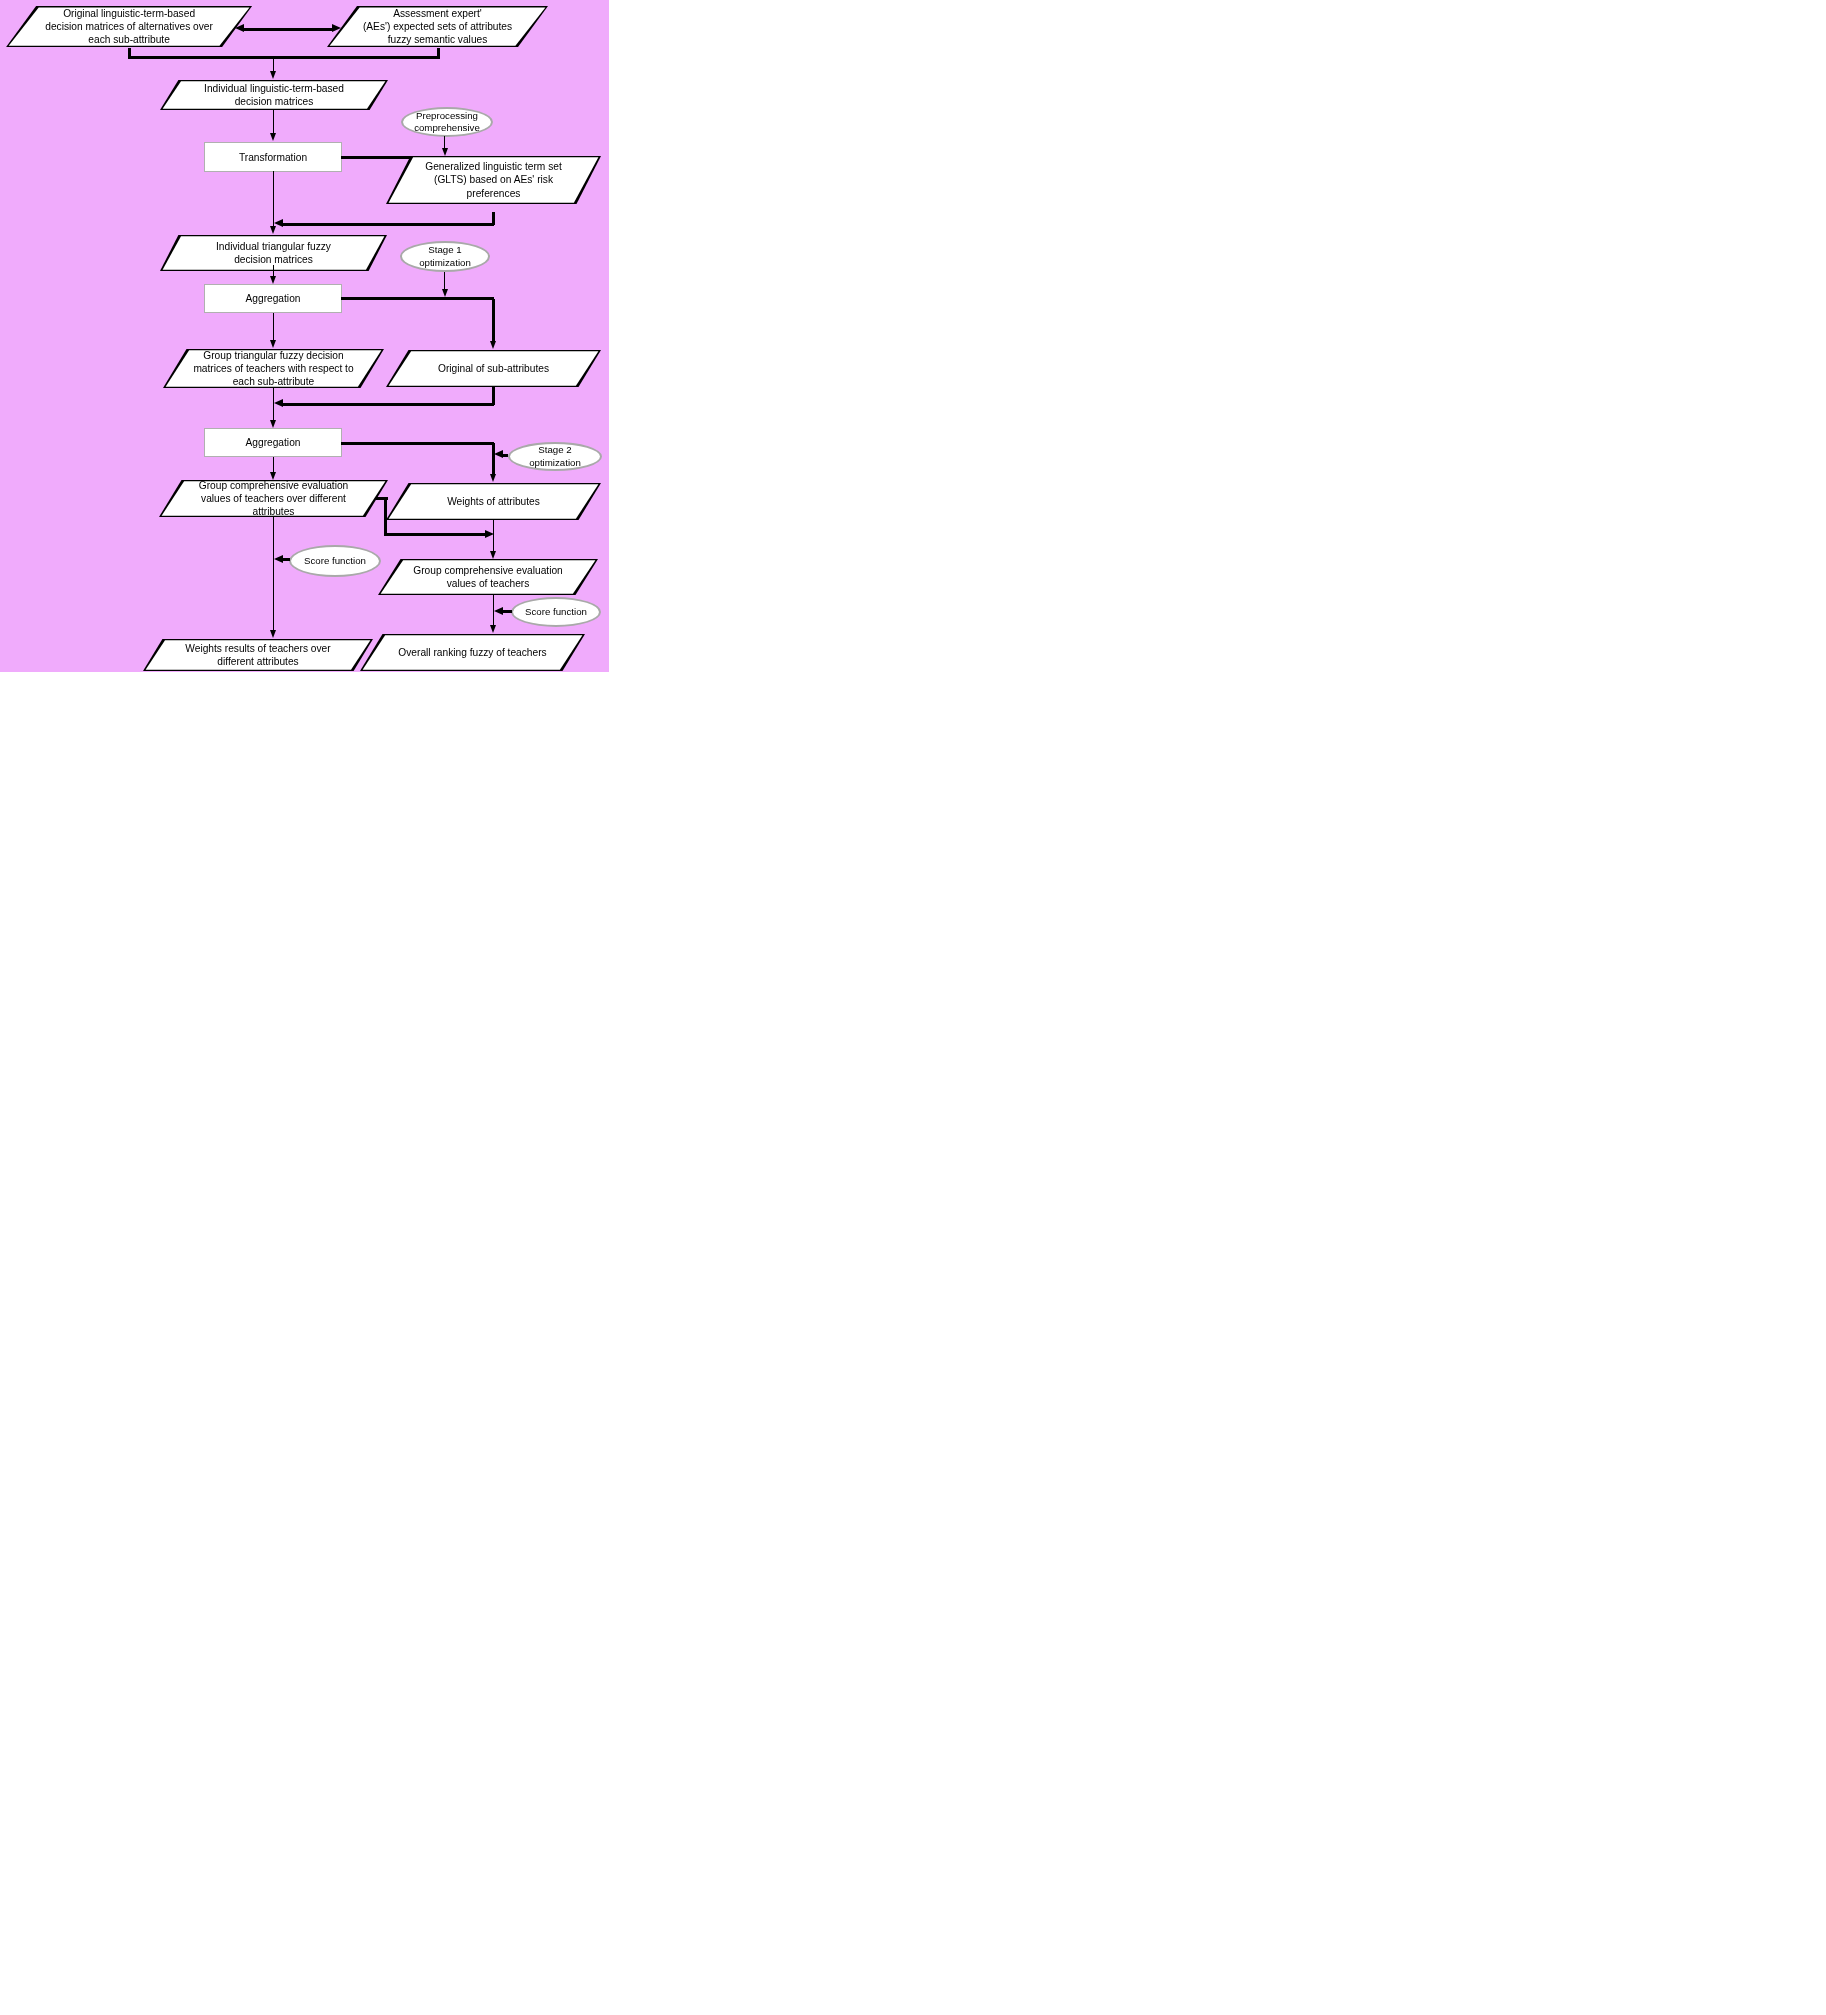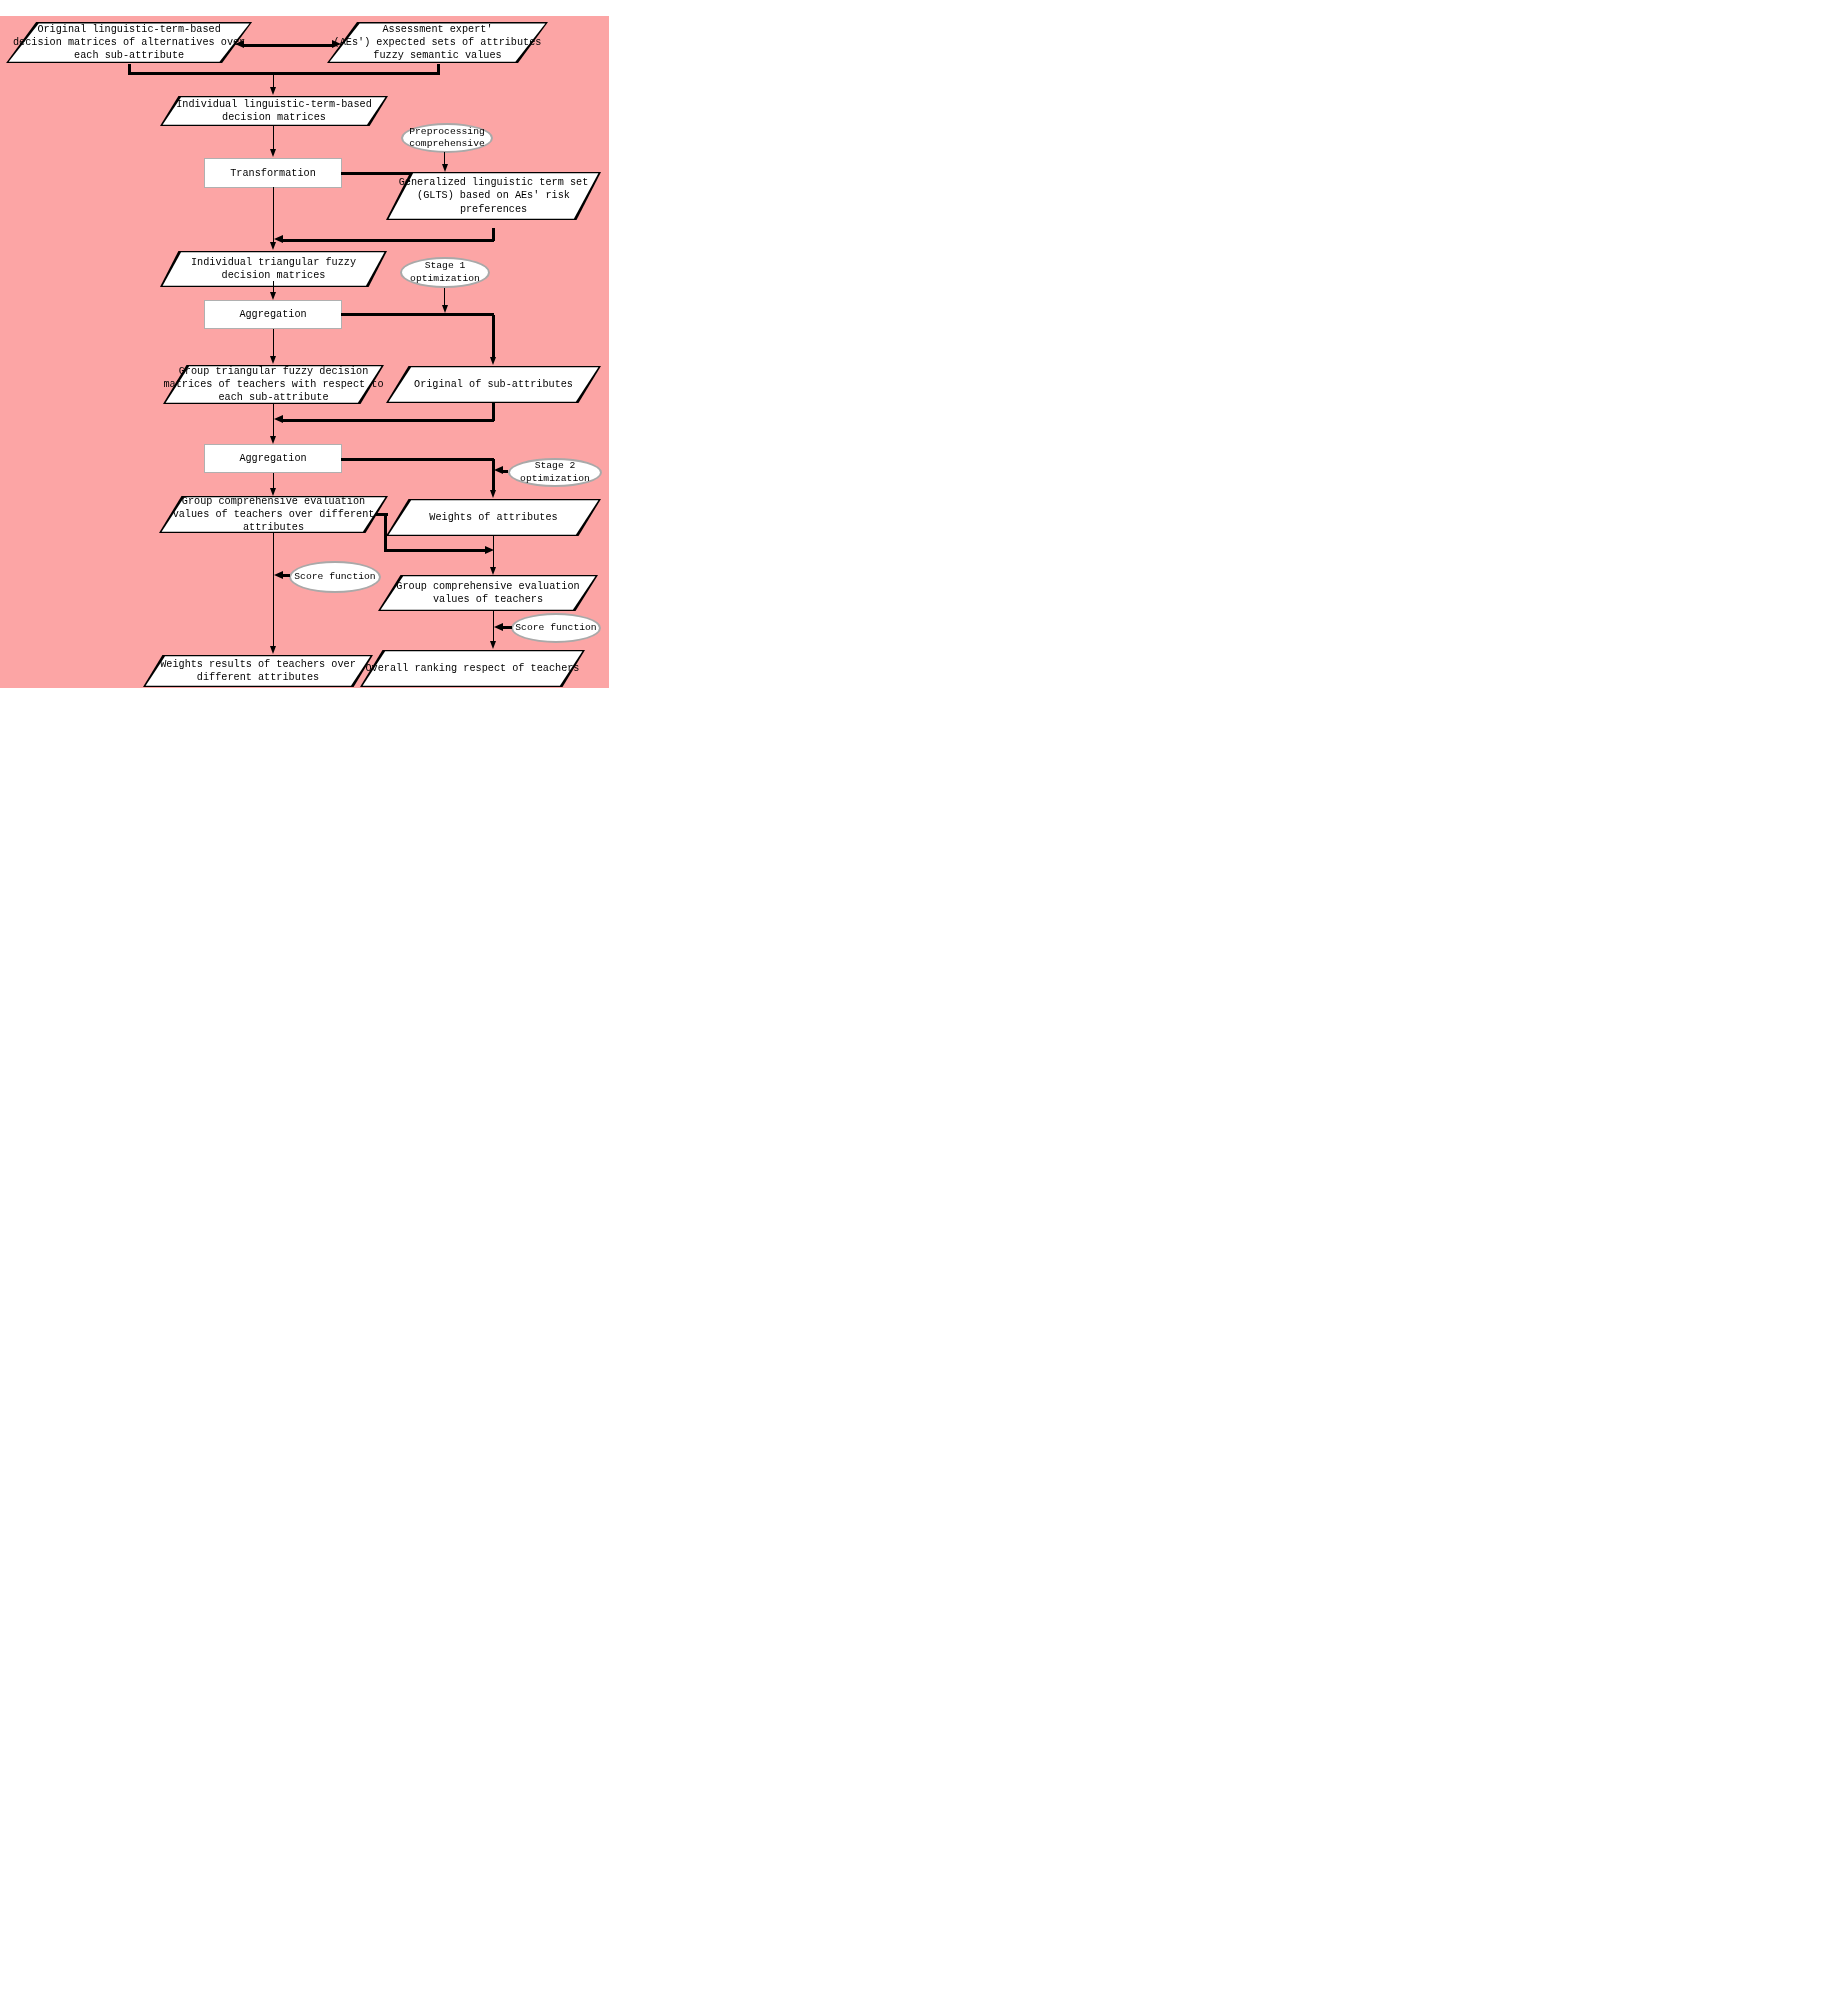--- a/index.html
+++ b/index.html
@@ -1,18 +1,18 @@
 <!DOCTYPE html>
 <html style="font-size:8.2px"><head>
 <meta charset="utf-8">
 <style>
   html,body { margin:0; padding:0; background:#ffffff; }
   .stage {
-    position:relative; width:609px; height:672px; background:#fca5a5;
-    font-family:Liberation Mono, monospace; color:#000;margin-top:16px;
+    position:relative; width:609px; height:672px; background:#f0abfc;
+    font-family:Liberation Sans, sans-serif; color:#000;
   }
   
   .para { position:absolute; }
   .para .shape {
     position:absolute; inset:0; background:#000;
     clip-path: polygon(var(--o) 0, 100% 0, calc(100% - var(--o)) 100%, 0 100%);
   }
   .para .fill {
     position:absolute; inset:0; background:#fff;
     clip-path: polygon(calc(var(--o) + 2.6px) 1.3px, calc(100% - 2.6px) 1.3px,
@@ -222,17 +222,17 @@
 
   <div class="para" style="left:143px;top:639px;width:230px;height:32px;--o:19.4px;">
     <div class="shape"></div>
     <div class="fill"></div>
     <div class="label">Weights results of teachers over
 different attributes</div>
   </div>
   <div class="para" style="left:360px;top:634px;width:225px;height:37px;--o:22.5px;">
     <div class="shape"></div>
     <div class="fill"></div>
-    <div class="label">Overall ranking respect of teachers</div>
+    <div class="label">Overall ranking fuzzy of teachers</div>
   </div>
 
 </div>
 
 
 </body></html>

